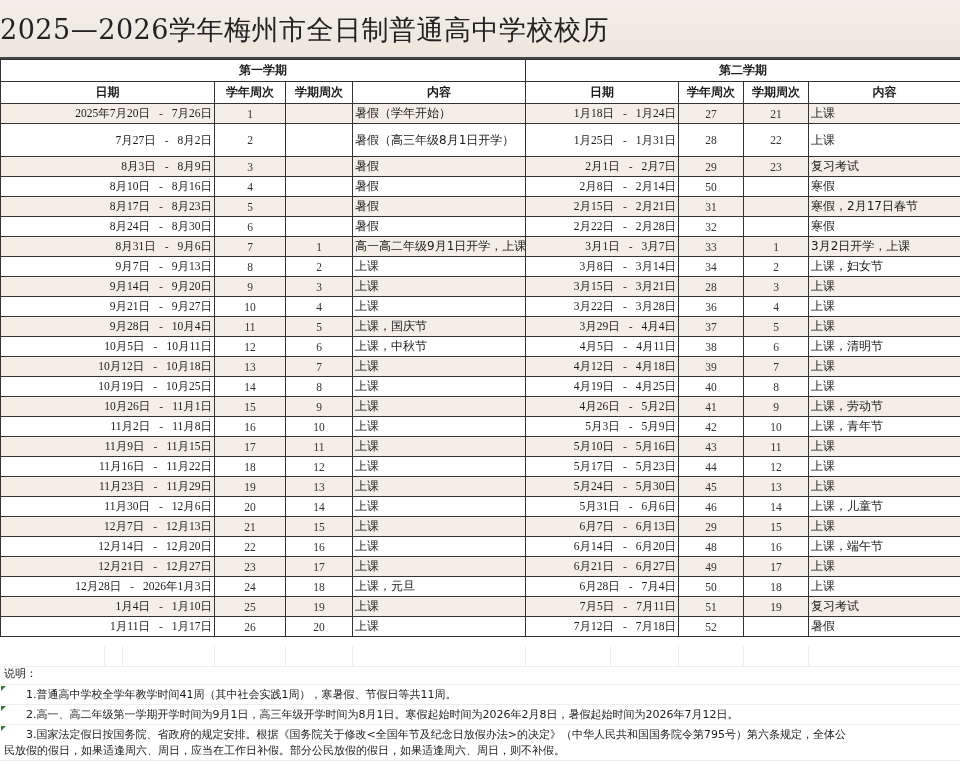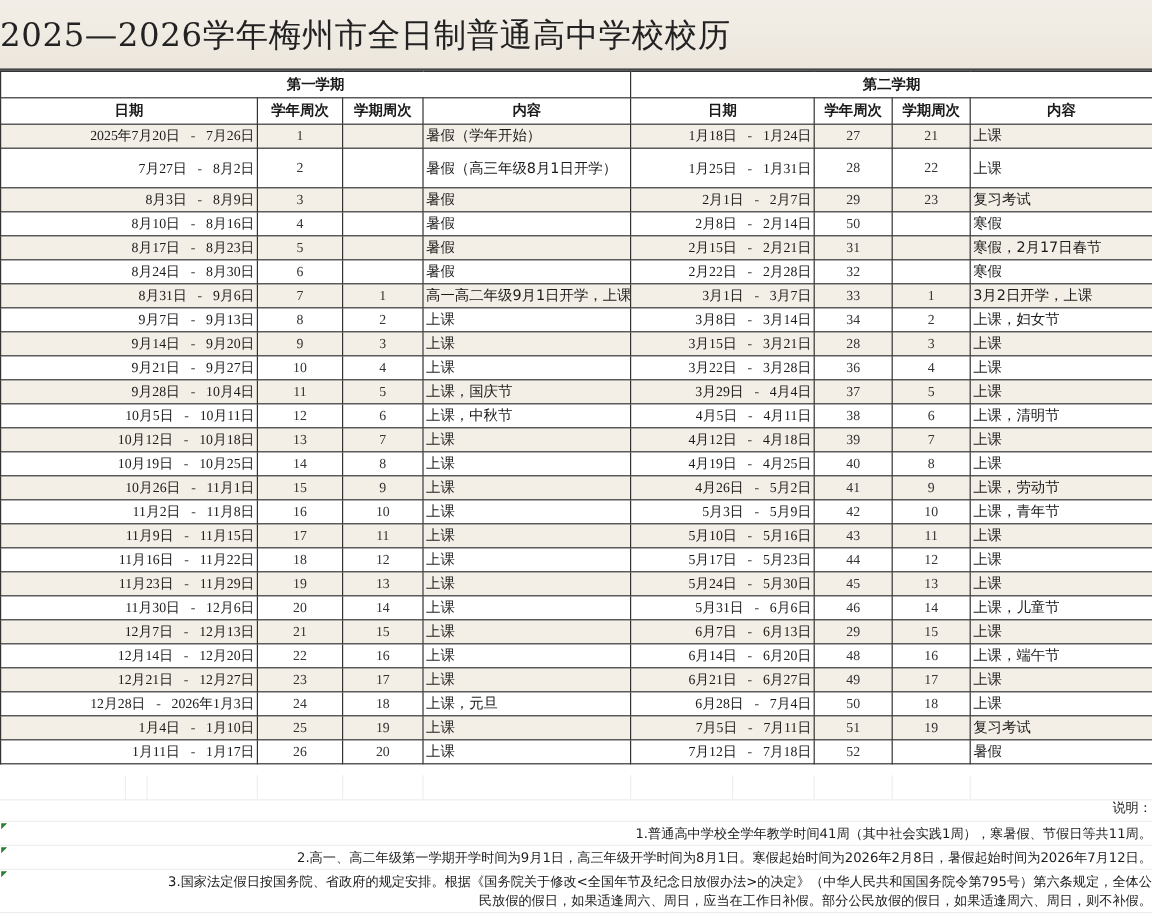--- a/index.html
+++ b/index.html
@@ -15,23 +15,23 @@
   table.cal th { font-family:"DejaVu Sans","Liberation Sans",sans-serif; font-weight:bold; font-size:12px; height:21px; background:#fff; }
   table.cal tr.data td { height:19px; }
   table.cal tr.data.tall td { height:32px; }
   table.cal tr.shade td { background:#f3eee6; }
   td.date { text-align:right; font-family:"Liberation Serif","DejaVu Serif",serif; font-size:11.5px; }
   td.num { text-align:center; font-family:"Liberation Serif","DejaVu Serif",serif; font-size:11.5px; color:#333; }
   td.content { text-align:left; font-family:"DejaVu Sans","Liberation Sans",sans-serif; font-size:12px; }
   .sep { color:#444; padding:0 9px; }
   .gridrow { position:absolute; left:0; top:646px; width:960px; height:20px; border-bottom:1px solid #eee; }
   .gridrow span { position:absolute; top:0; height:20px; border-left:1px solid #eee; }
-  .notes { position:absolute; left:0; top:664px; width:960px; font-family:"DejaVu Sans","Liberation Sans",sans-serif; font-size:11px; color:#1a1a1a;text-align:right; }
+  .notes { position:absolute; left:0; top:664px; width:960px; font-family:"DejaVu Sans","Liberation Sans",sans-serif; font-size:11px; color:#1a1a1a; }
   .notes .lbl { height:20px; line-height:20px; padding-left:4px; border-bottom:1px solid #eee; }
-  .notes .line { position:relative; height:19px; line-height:19px; border-bottom:1px solid #eee; padding-left:36px; }
+  .notes .line { position:relative; height:19px; line-height:19px; border-bottom:1px solid #eee; padding-left:26px; }
   .notes .line.multi { height:auto; line-height:16px; padding-top:2px; padding-bottom:1px; }
   .notes .cont { padding-left:4px; display:block; }
   .notes .mark { position:absolute; left:1px; top:1px; width:0; height:0; border-top:5px solid #2e7d32; border-right:5px solid transparent; }
 </style>
 </head>
 <body>
 
 <div class="title-band">
   <h1>2025—2026学年梅州市全日制普通高中学校校历</h1>
 </div>

